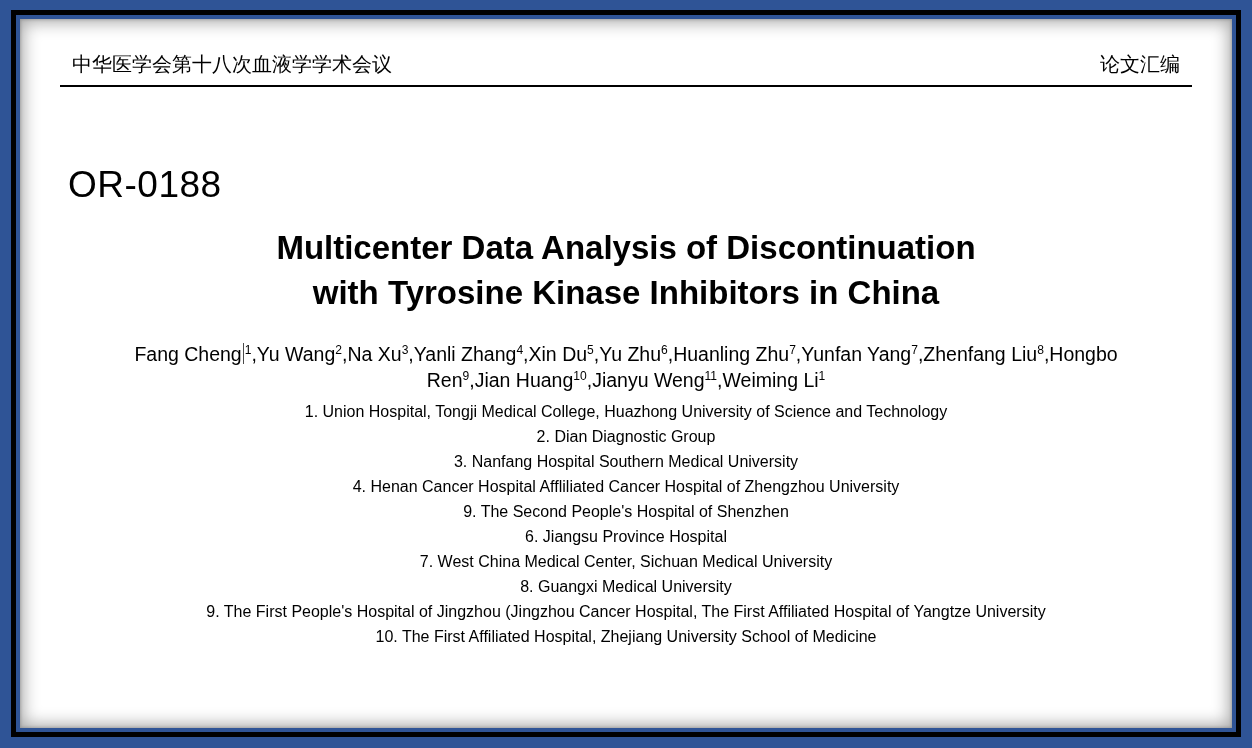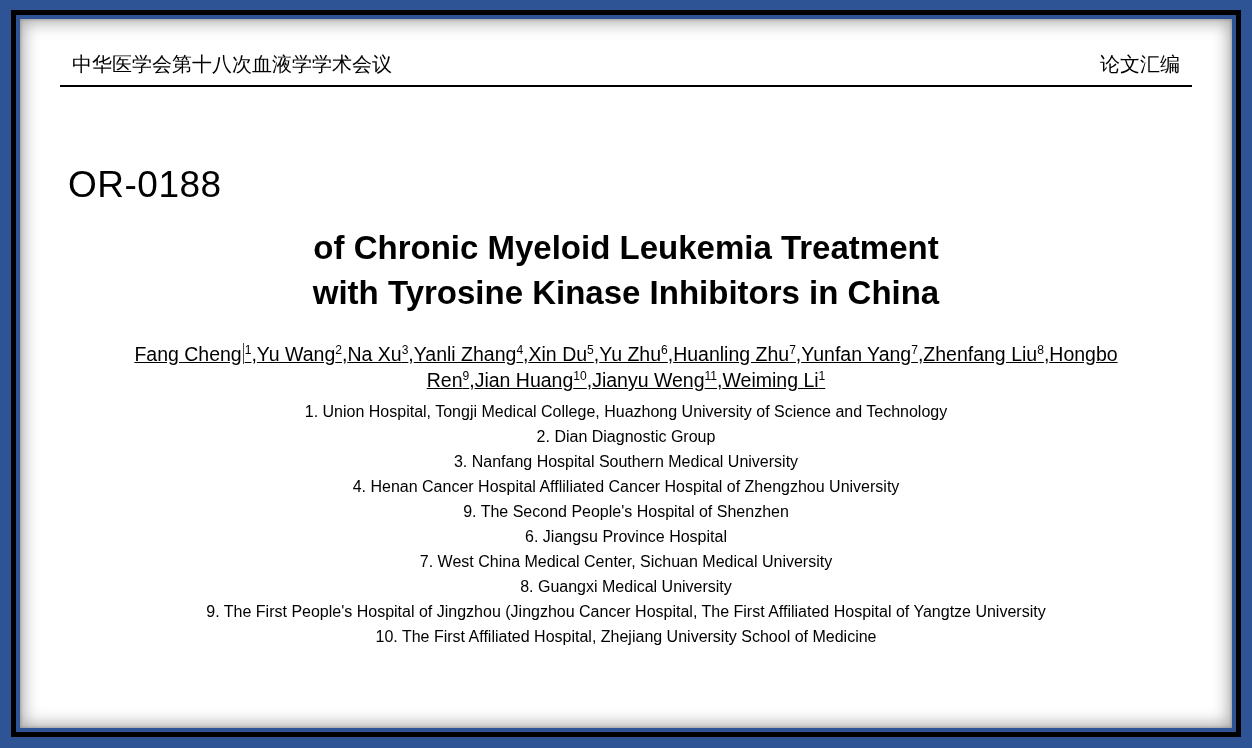--- a/index.html
+++ b/index.html
@@ -53,21 +53,20 @@
     line-height: 45px;
     font-weight: 700;
   }
 
   .authors {
     margin-top: 26px;
     text-align: center;
     font-size: 19.5px;
     line-height: 26px;
     padding: 0 30px;
-    text-decoration: underline;
   }
   .authors sup, .affils sup { font-size: 0.62em; line-height: 0; }
 
   .caret {
     display: inline-block;
     width: 1px;
     height: 21px;
     background: #4a4a4a;
     vertical-align: -3px;
     margin: 0 1px 0 1px;
@@ -89,21 +88,21 @@
     <div class="page">
 
       <div class="header">
         <span>中华医学会第十八次血液学学术会议</span>
         <span>论文汇编</span>
       </div>
 
       <div class="paper-id">OR-0188</div>
 
       <h1 class="title">
-        <div>of Chronic Myeloid Leukemia Treatment</div>
+        <div>Multicenter Data Analysis of Discontinuation</div>
         <div>with Tyrosine Kinase Inhibitors in China</div>
       </h1>
 
       <div class="authors" id="authors"><span>Fang Cheng<span class="caret"></span><sup>1</sup></span>,<span>Yu Wang<sup>2</sup></span>,<span>Na Xu<sup>3</sup></span>,<span>Yanli Zhang<sup>4</sup></span>,<span>Xin Du<sup>5</sup></span>,<span>Yu Zhu<sup>6</sup></span>,<span>Huanling Zhu<sup>7</sup></span>,<span>Yunfan Yang<sup>7</sup></span>,<span>Zhenfang Liu<sup>8</sup></span>,<span>Hongbo Ren<sup>9</sup></span>,<span>Jian Huang<sup>10</sup></span>,<span>Jianyu Weng<sup>11</sup></span>,<span>Weiming Li<sup>1</sup></span></div>
 
       <div class="affils" id="affils">
           <div class="affil-line">1. Union Hospital, Tongji Medical College, Huazhong University of Science and Technology</div>
           <div class="affil-line">2. Dian Diagnostic Group</div>
           <div class="affil-line">3. Nanfang Hospital Southern Medical University</div>
           <div class="affil-line">4. Henan Cancer Hospital Affliliated Cancer Hospital of Zhengzhou University</div>

